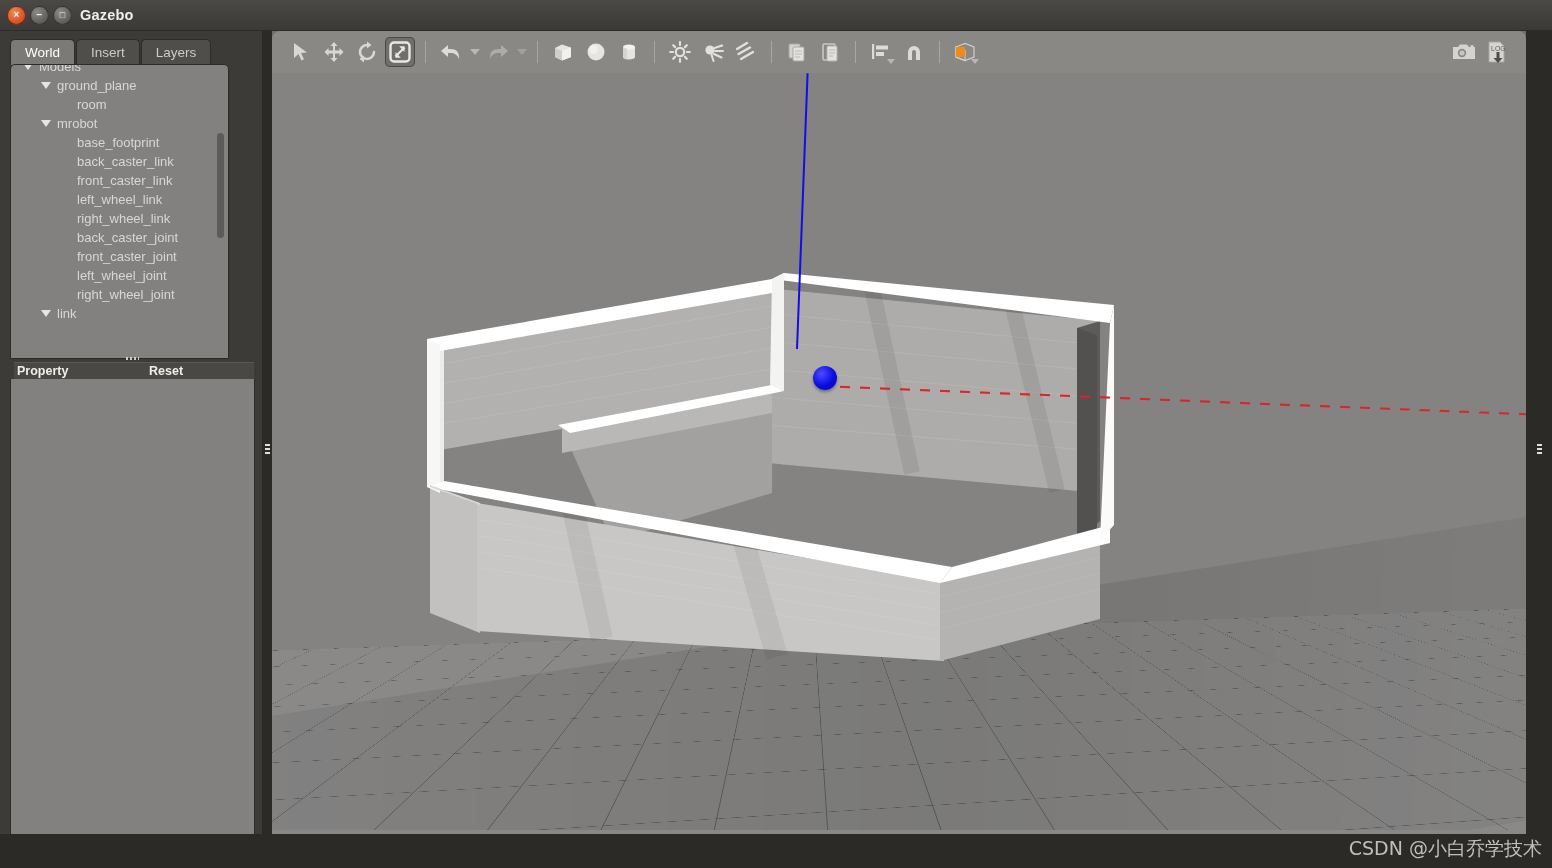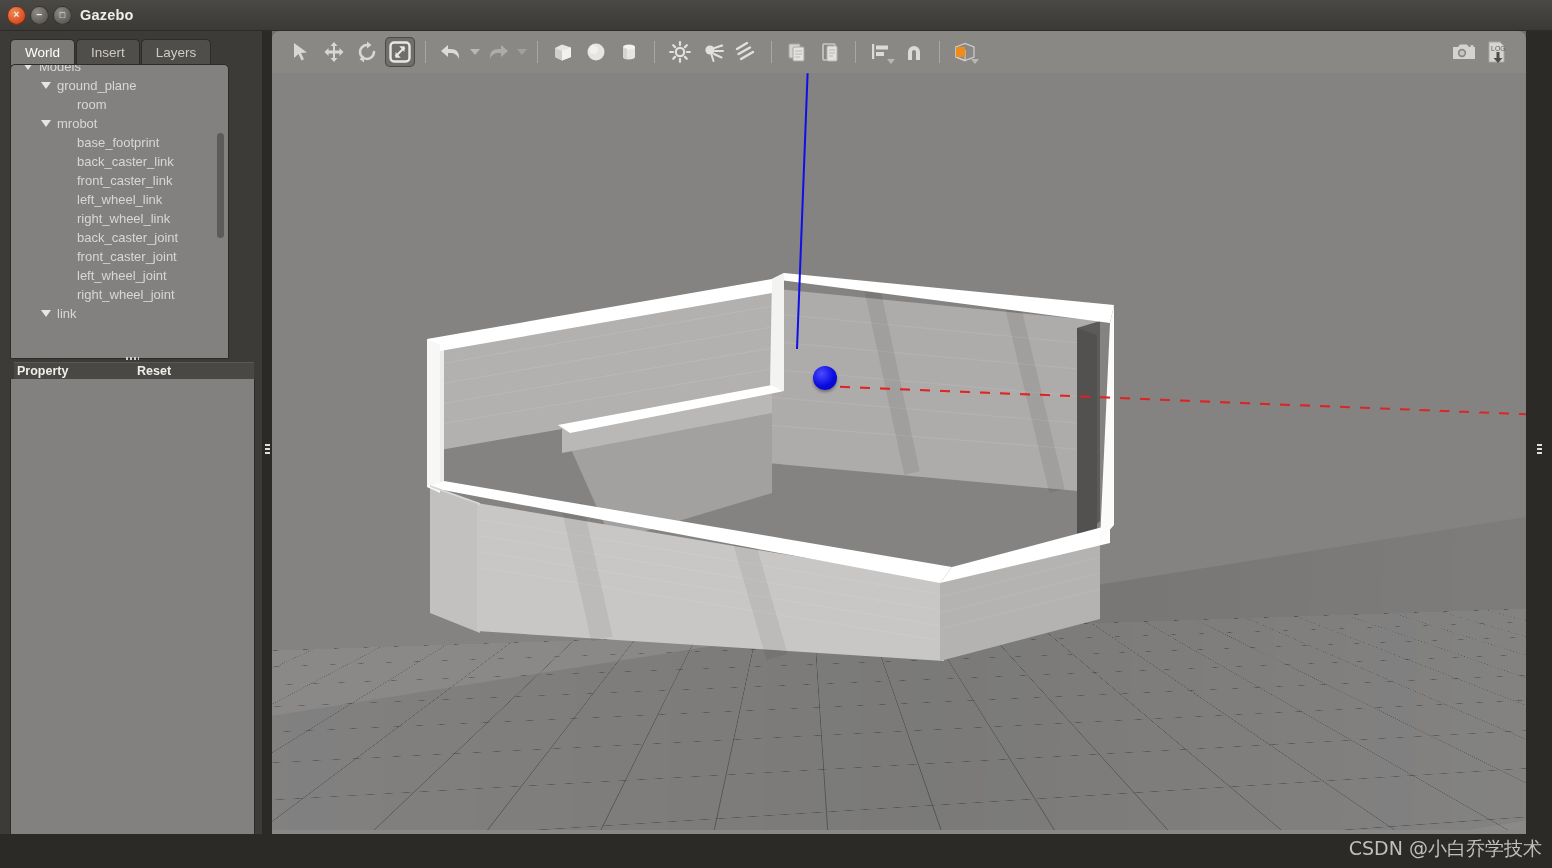--- a/index.html
+++ b/index.html
@@ -77,20 +77,21 @@
     display: flex; align-items: center; justify-content: center;
   }
   .splitgrip-h .dots {
     width: 13px; height: 3px;
     background: repeating-linear-gradient(to right,#cfcdc9 0 2px, transparent 2px 4px);
   }
   .propheader {
     position: absolute; left: 14px; top: 331px; width: 240px; height: 17px;
     background: #4a4845; display: flex; align-items: center;
     border-top: 1px solid #5a5855;
+    gap: 12px;
   }
   .propheader span {
     color: #f0eee9; font-size: 12.5px; font-weight: bold;
   }
   .prop-col1 { margin-left: 3px; width: 120px; }
   .propbody {
     position: absolute; left: 10px; top: 348px; width: 245px; height: 480px;
     background: #828180; border-radius: 0 0 5px 5px; border: 1px solid #2c2b28;
     border-top: none;
   }

